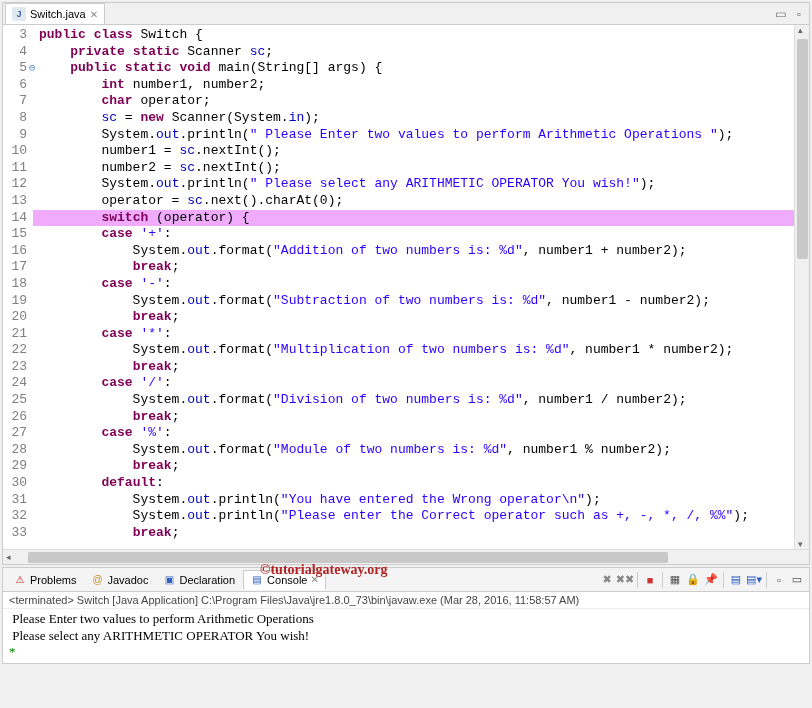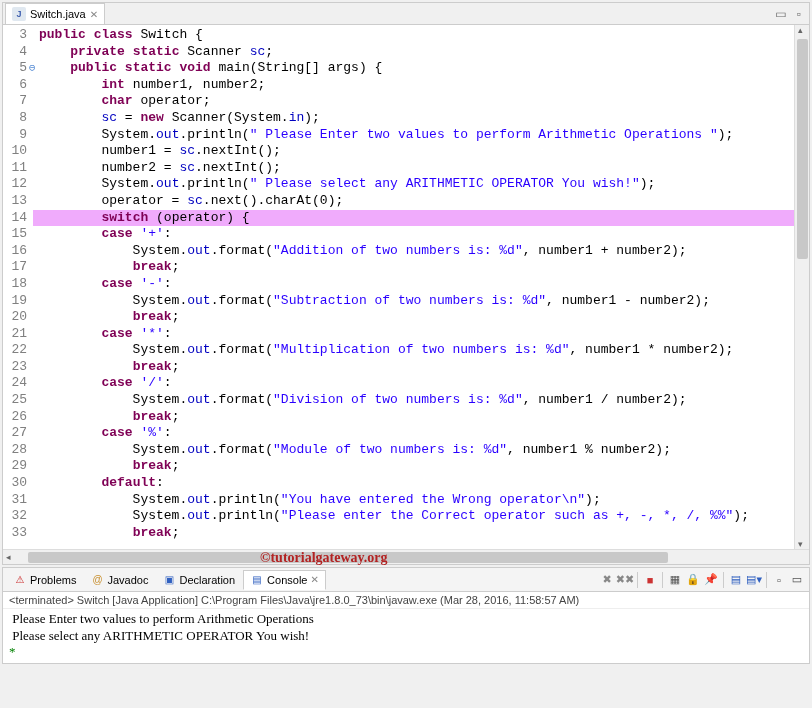--- a/index.html
+++ b/index.html
@@ -22,21 +22,21 @@
   .vscroll::before { content:"▴"; position:absolute; top:0; left:3px; font-size:9px; color:#666; }
   .vscroll::after { content:"▾"; position:absolute; bottom:0; left:3px; font-size:9px; color:#666; }
   .vthumb { position:absolute; top:14px; left:2px; width:11px; height:220px; background:#c8c8c8; border-radius:2px; }
   .hscroll { height:15px; background:#f0f0f0; border-top:1px solid #ddd; display:flex; align-items:center; font-size:9px; color:#666; }
   .hscroll .hthumb { margin-left:14px; height:11px; width:640px; background:#c8c8c8; border-radius:2px; }
 
   .kw  { color:#7f0055; font-weight:bold; }
   .str { color:#2a00ff; }
   .fld { color:#0000c0; }
 
-  .watermark { position:absolute; left:260px; top:550px; color:#b22222; font-family:Georgia,serif; font-size:14px; font-weight:bold; pointer-events:none; z-index:5;}
+  .watermark { position:absolute; left:260px; top:562px; color:#b22222; font-family:Georgia,serif; font-size:14px; font-weight:bold; pointer-events:none; z-index:5;}
 
   .bottom-pane { margin:2px; background:#fff; border:1px solid #ccc; }
   .views-bar { height:24px; display:flex; align-items:center; border-bottom:1px solid #ccc; background:#f4f4f4; padding:0 4px; gap:2px; font-size:11px;}
   .view-tab { display:flex; align-items:center; gap:3px; padding:2px 6px; cursor:pointer; }
   .view-tab.active { background:#fff; border:1px solid #ccc; border-bottom:1px solid #fff;}
   .view-icn { width:14px; height:14px; display:inline-flex; align-items:center; justify-content:center; font-size:10px; }
   .views-bar .spacer { flex:1; }
   .tb-icn { width:16px; height:16px; display:inline-flex; align-items:center; justify-content:center; font-size:11px; cursor:pointer; color:#555;}
   .tb-sep { width:1px; height:16px; background:#ccc; margin:0 2px;}
   .console-status { padding:2px 6px; font-size:11px; color:#444; border-bottom:1px solid #eee;}

